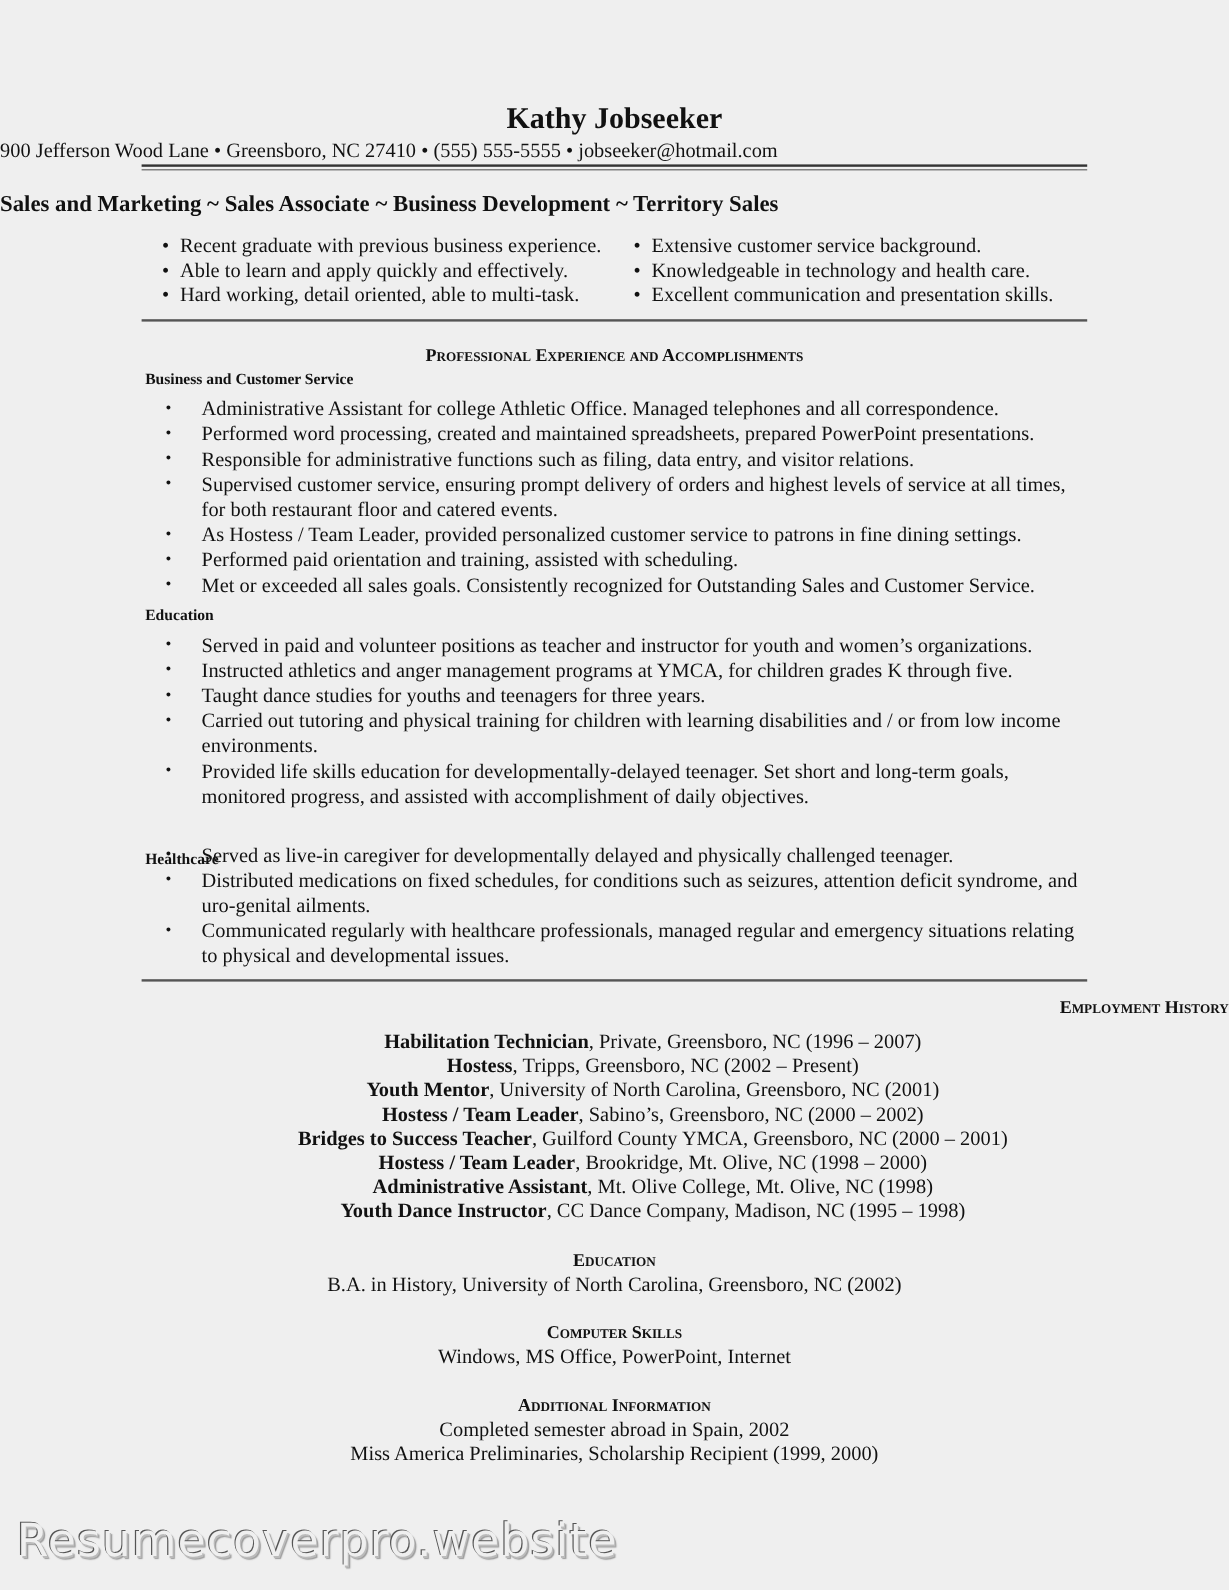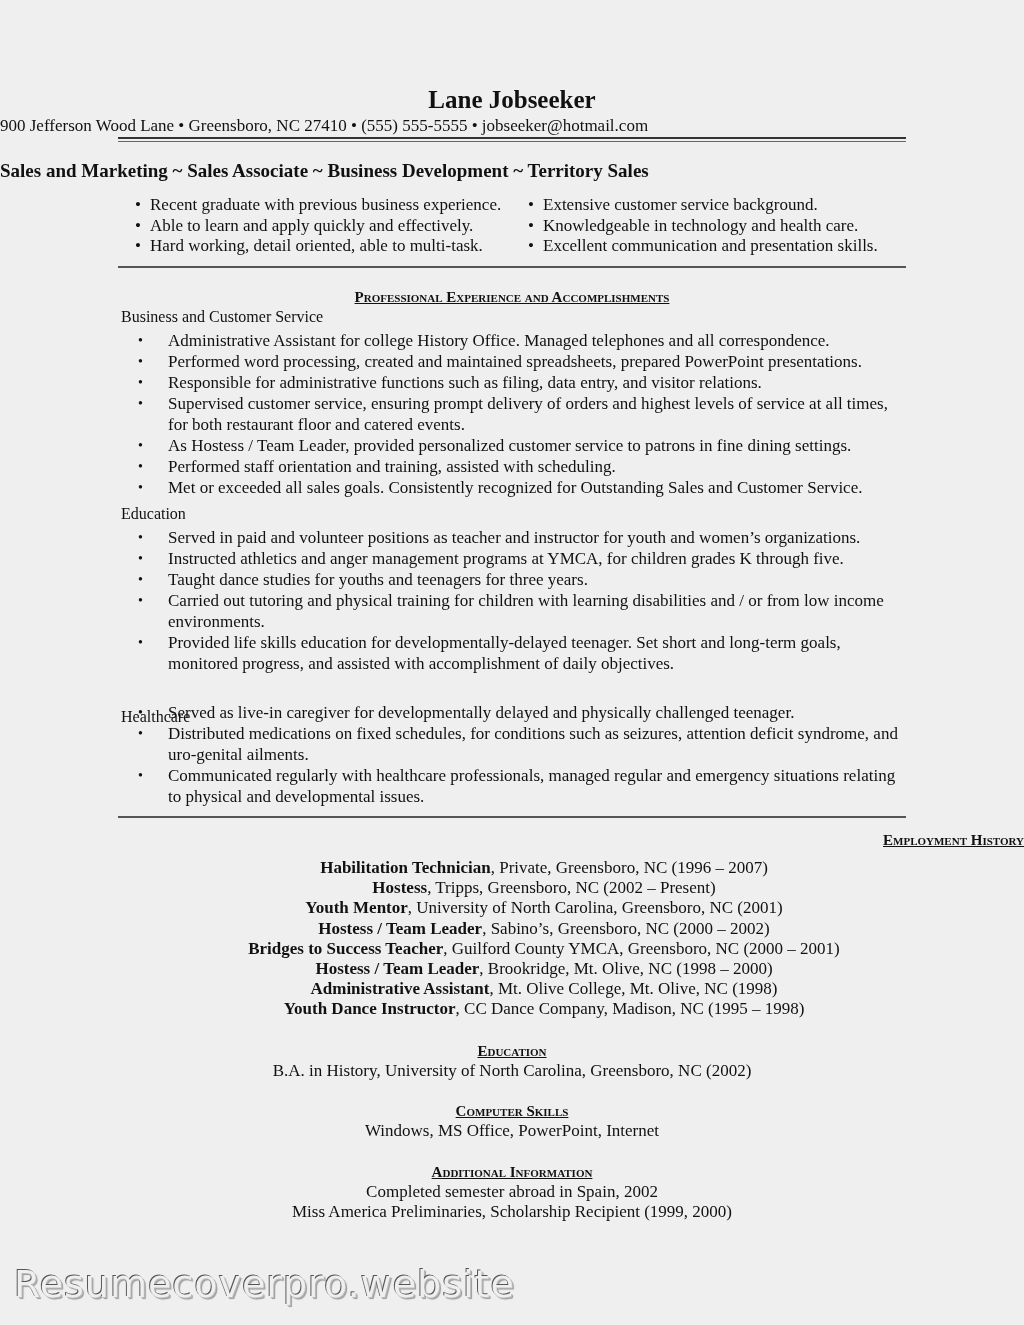--- a/index.html
+++ b/index.html
@@ -12,36 +12,36 @@
   .contact { position:absolute; top:116px; left:0; width:1024px; font-size:17px; }
   .rule-double { position:absolute; left:118px; width:788px; top:137px; height:2px; border-top:2px solid #333; border-bottom:1px solid #666; }
   .targets { position:absolute; top:160px; left:0; width:1024px; text-align:left; font-size:19px; font-weight:bold; }
   .summary { position:absolute; top:195px; left:118px; width:800px; font-size:17px; line-height:20.5px; }
   .summary .col { position:absolute; top:0; }
   .summary .col1 { left:2px;margin-left:15px; }
   .summary .col2 { left:410px; }
   .summary .row { white-space:nowrap; }
   .summary .dot { display:inline-block; width:15px; }
   .rule { position:absolute; left:118px; width:788px; height:0; border-top:2px solid #555; }
-  .sec-title { position:absolute; left:0; width:1024px; text-align:center; font-weight:bold; font-size:15px; text-decoration:underline; font-variant:small-caps; }
-  .subhead { position:absolute; left:121px; font-weight:normal; font-size:16px; }
+  .sec-title { position:absolute; left:0; width:1024px; text-align:center; font-weight:bold; font-size:15px; font-variant:small-caps; }
+  .subhead { position:absolute; left:121px; font-weight:bold; font-size:13px; }
   .blist { position:absolute; left:138px; width:770px; font-size:17px; line-height:21px; margin:0; padding:0; list-style:none; }
   .blist li { position:relative; padding-left:30px; }
   .blist li::before { content:"\2022"; position:absolute; left:0; top:0; font-size:14px; }
   .center-block { position:absolute; left:0; width:1024px; text-align:center; font-size:17px; line-height:20.2px; }
   .center-block b { font-weight:bold; }
   .watermark { position:absolute; left:14px; top:1262px; font-family:"DejaVu Sans", sans-serif; font-size:38px; color:#efefef; letter-spacing:1px;
     text-shadow: -1px -1px 0 #555, 1px 1px 0 #bbb, 2px 2px 1px #999; }
 </style>
 </head>
 <body>
 
 <div class="page">
 
-  <div class="name">Lane Jobseeker</div>
+  <div class="name">Kathy Jobseeker</div>
   <div class="contact">900 Jefferson Wood Lane • Greensboro, NC 27410 • (555) 555-5555 • jobseeker@hotmail.com</div>
   <div class="rule-double"></div>
   <div class="targets">Sales and Marketing ~ Sales Associate ~ Business Development ~ Territory Sales</div>
 
   <div class="summary">
     <div class="col col1">
       <div class="row"><span class="dot">•</span><span>Recent graduate with previous business experience.</span></div>
       <div class="row"><span class="dot">•</span><span>Able to learn and apply quickly and effectively.</span></div>
       <div class="row"><span class="dot">•</span><span>Hard working, detail oriented, able to multi-task.</span></div>
     </div>
@@ -51,26 +51,26 @@
       <div class="row"><span class="dot">•</span><span>Excellent communication and presentation skills.</span></div>
     </div>
   </div>
 
   <div class="rule" style="top:266px;"></div>
 
   <div class="sec-title" style="top:289px;">Professional Experience and Accomplishments</div>
 
   <div class="subhead" style="top:308px;">Business and Customer Service</div>
   <ul class="blist" style="top:330px;">
-    <li>Administrative Assistant for college History Office.  Managed telephones and all correspondence.</li>
+    <li>Administrative Assistant for college Athletic Office.  Managed telephones and all correspondence.</li>
     <li>Performed word processing, created and maintained spreadsheets, prepared PowerPoint presentations.</li>
     <li>Responsible for administrative functions such as filing, data entry, and visitor relations.</li>
     <li>Supervised customer service, ensuring prompt delivery of orders and highest levels of service at all times, for both restaurant floor and catered events.</li>
     <li>As Hostess / Team Leader, provided personalized customer service to patrons in fine dining settings.</li>
-    <li>Performed staff orientation and training, assisted with scheduling.</li>
+    <li>Performed paid orientation and training, assisted with scheduling.</li>
     <li>Met or exceeded all sales goals.  Consistently recognized for Outstanding Sales and Customer Service.</li>
   </ul>
 
   <div class="subhead" style="top:505px;">Education</div>
   <ul class="blist" style="top:527px;">
     <li>Served in paid and volunteer positions as teacher and instructor for youth and women’s organizations.</li>
     <li>Instructed athletics and anger management programs at YMCA, for children grades K through five.</li>
     <li>Taught dance studies for youths and teenagers for three years.</li>
     <li>Carried out tutoring and physical training for children with learning disabilities and / or from low income environments.</li>
     <li>Provided life skills education for developmentally-delayed teenager.  Set short and long-term goals, monitored progress, and assisted with accomplishment of daily objectives.</li>

